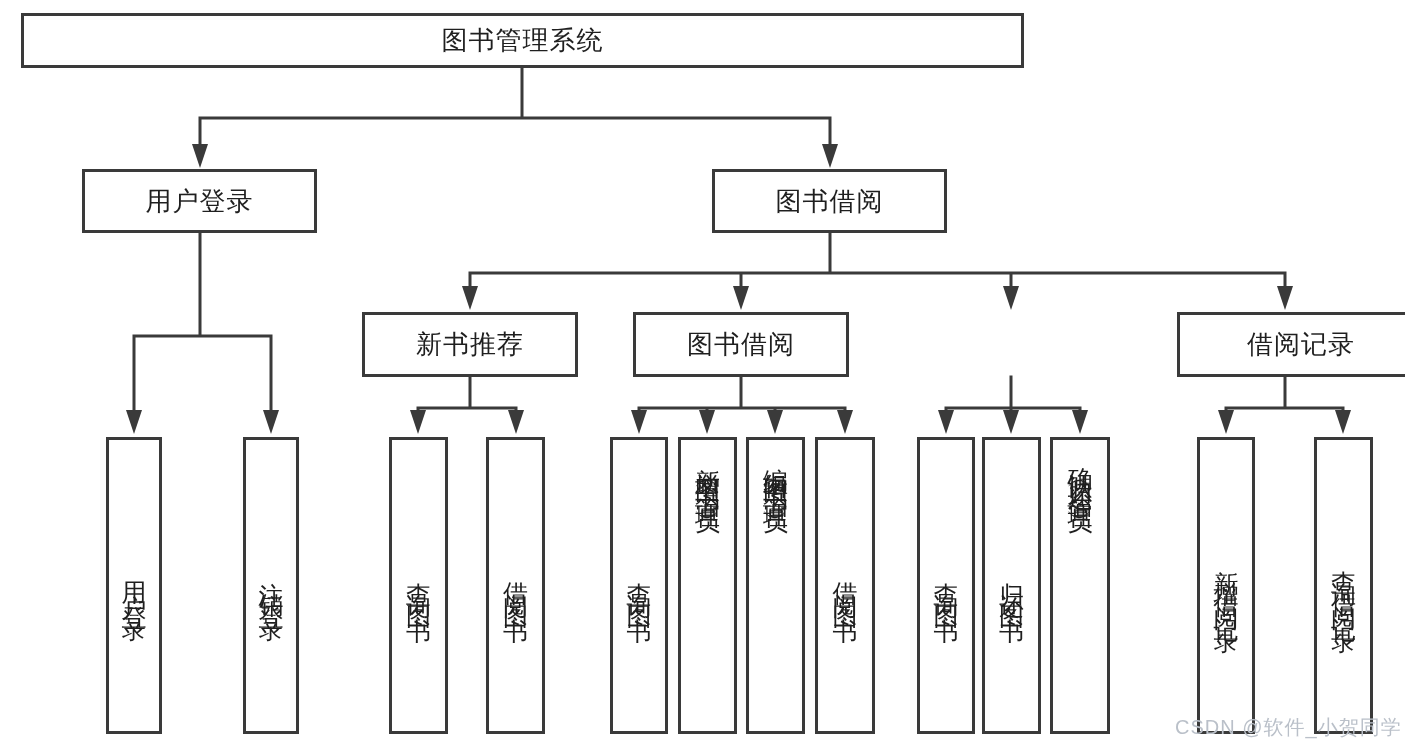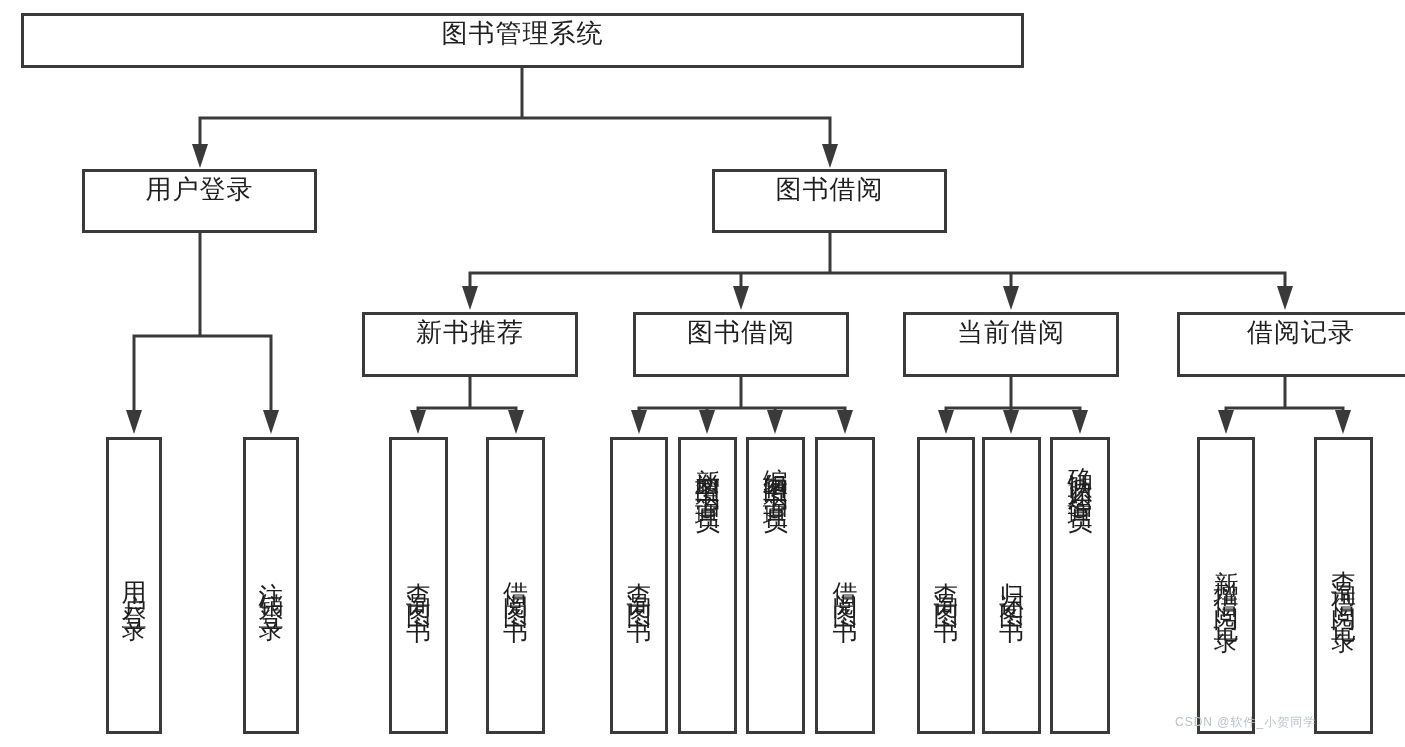--- a/index.html
+++ b/index.html
@@ -30,21 +30,21 @@
     stroke: var(--line); stroke-width: 3; fill: none;
     stroke-linecap: square;
   }
   svg.wires polygon { fill: var(--line); stroke: none; }
 
   .h-box {
     position: absolute;
     box-sizing: border-box;
     border: 3px solid var(--line);
     background: var(--background);
-    display: flex; justify-content: center;
+    display: flex; align-items: center; justify-content: center;
     z-index: 2;
   }
   .h-box .label {
     font-size: 26px; letter-spacing: 1px; color: var(--text);
     white-space: nowrap;
   }
   .v-box {
     position: absolute;
     top: 437px; height: 297px;
     box-sizing: border-box;
@@ -61,21 +61,21 @@
     line-height: 1;
     color: var(--text);
     white-space: nowrap;
   }
   .v-box.long { align-items: flex-start; }
   .v-box.long .v-label { letter-spacing: 6px; padding-top: 8px; }
 
   .watermark {
     position: absolute;
     left: 1175px; top: 714px;
-    font-size: 12px;
+    font-size: 20px;
     color: var(--watermark);
     z-index: 5;
     white-space: nowrap;
     letter-spacing: 1px;
   }
 </style>
 </head>
 <body>
 
 <div class="stage">
@@ -140,23 +140,20 @@
   <div class="h-box" style="left:712px;top:169px;width:235px;height:64px">
     <span class="label">图书借阅</span>
   </div>
 
   <div class="h-box" style="left:633px;top:312px;width:216px;height:65px">
     <span class="label">图书借阅</span>
   </div>
   <div class="h-box" style="left:362px;top:312px;width:216px;height:65px">
     <span class="label">新书推荐</span>
   </div>
-  <div class="h-box" style="left:903px;top:312px;width:216px;height:65px">
-    <span class="label">当前借阅</span>
-  </div>
   <div class="h-box" style="left:1177px;top:312px;width:248px;height:65px">
     <span class="label">借阅记录</span>
   </div>
 
   <div class="v-box" style="left:106px;width:56px">
     <span class="v-label">用户登录</span>
   </div>
   <div class="v-box" style="left:243px;width:56px">
     <span class="v-label">注销登录</span>
   </div>

